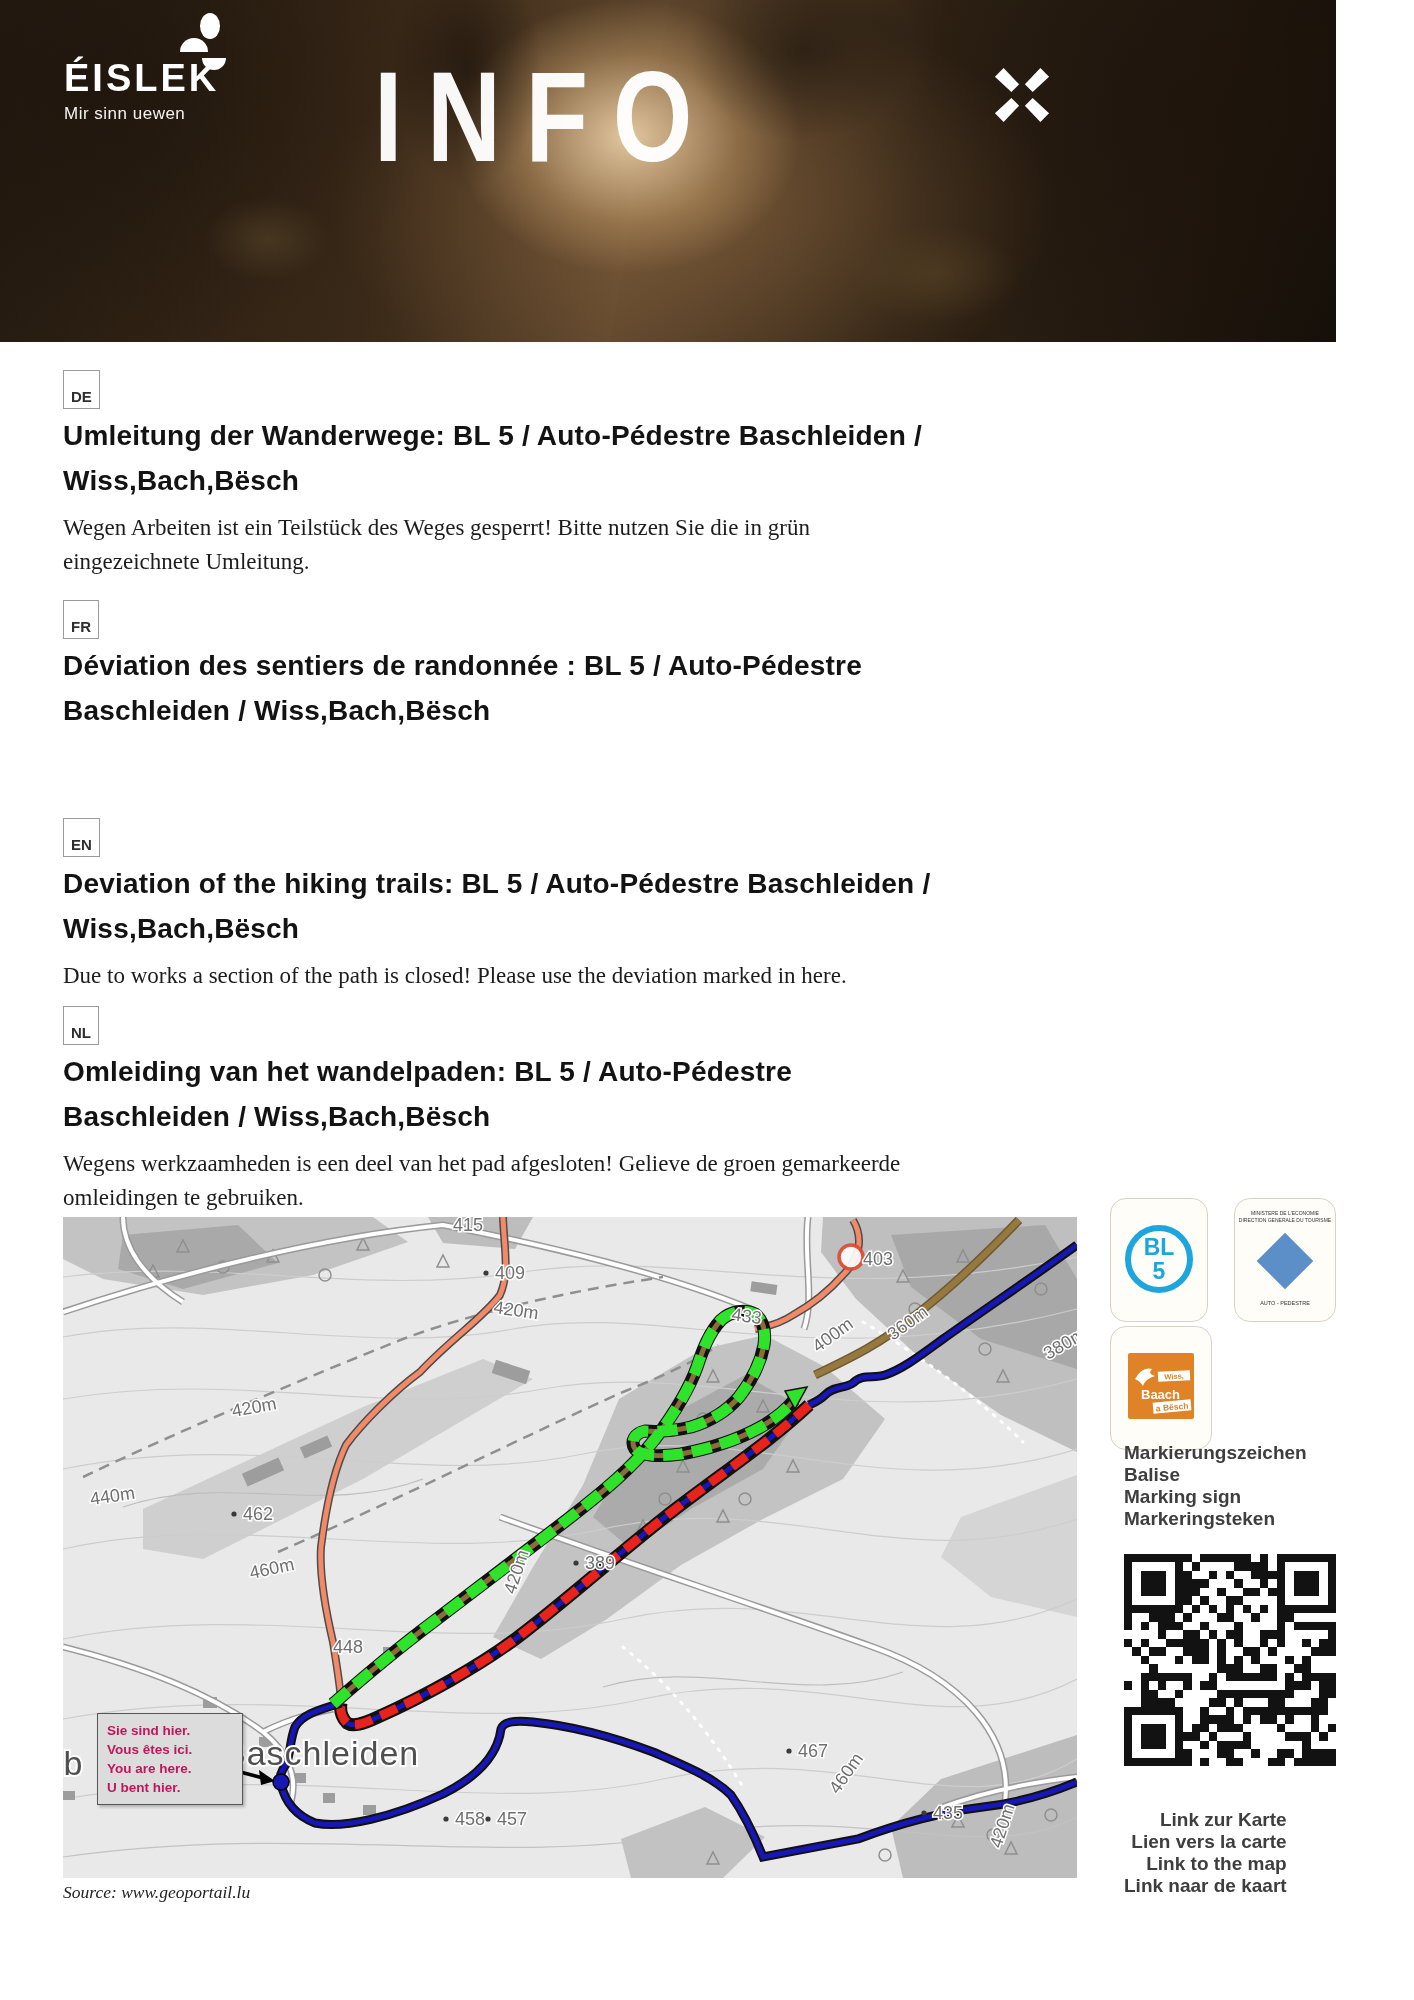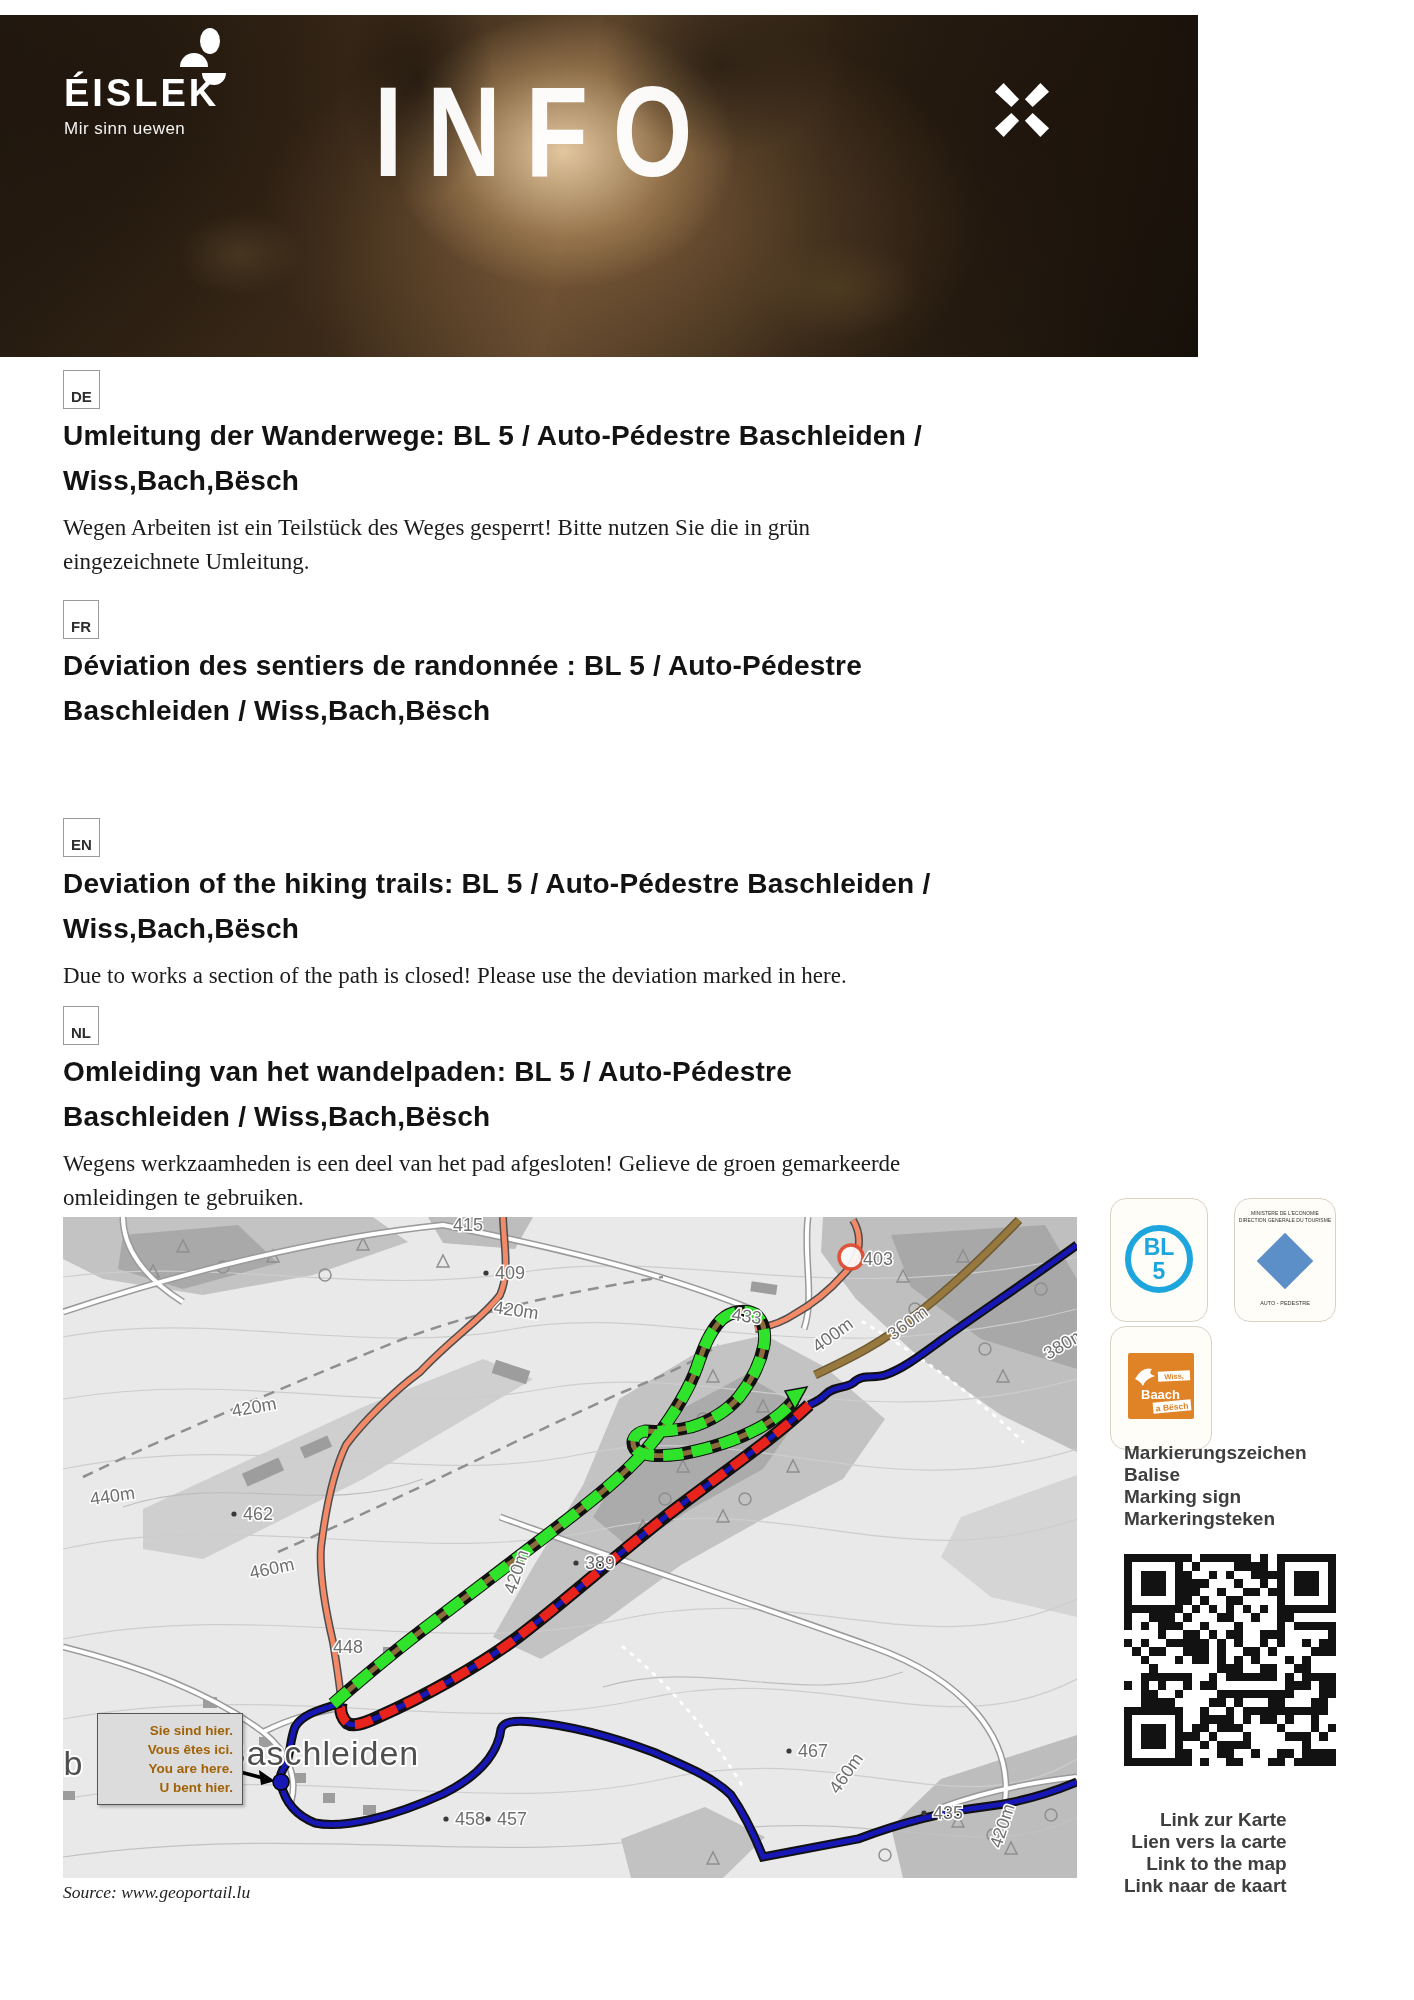--- a/index.html
+++ b/index.html
@@ -1,19 +1,19 @@
 <!DOCTYPE html>
 <html><head>
 <meta charset="utf-8">
 <style>
   html,body{margin:0;padding:0;background:#fff;}
   .page{position:relative;width:1414px;height:2000px;background:#ffffff;overflow:hidden;
         font-family:"Liberation Sans",sans-serif;}
   
-  .hero{position:absolute;left:0;top:15px;width:1198px;height:342px;overflow:hidden;
+  .hero{position:absolute;left:0;top:0;width:1336px;height:342px;overflow:hidden;
     background:
       radial-gradient(ellipse 240px 190px at 47% 40%, rgba(238,211,170,.9), rgba(205,165,112,.38) 45%, rgba(0,0,0,0) 72%),
       radial-gradient(ellipse 520px 300px at 52% 60%, rgba(152,112,70,.5), rgba(0,0,0,0) 70%),
       radial-gradient(ellipse 420px 340px at 88% 30%, rgba(30,20,12,.75), rgba(0,0,0,0) 80%),
       radial-gradient(ellipse 420px 340px at 8% 25%, rgba(28,19,11,.7), rgba(0,0,0,0) 80%),
       linear-gradient(100deg,#241a10 0%,#3a2918 30%,#5d452c 48%,#31231500 0),
       linear-gradient(100deg,#241a10 0%,#37271706 0),
       linear-gradient(100deg,#261b10 0%,#3b2a18 30%,#5c442b 48%,#2f2214 68%,#150f09 100%);}
   .hero::after{content:"";position:absolute;inset:0;
       background:
@@ -38,21 +38,21 @@
   .sec-body{margin:8px 0 0;font-family:"Liberation Serif",serif;font-size:23px;line-height:34px;
       color:#1c1c1c;max-width:940px;}
   
   .map-wrap{position:absolute;left:63px;top:1217px;width:1014px;height:661px;}
   .map-wrap svg{display:block;}
   .elev{font-size:18px;fill:#6f6f6f;stroke:#fff;stroke-width:3px;paint-order:stroke;
       font-family:"Liberation Sans",sans-serif;}
   .place{font-size:34px;fill:#4f4f4f;stroke:#fff;stroke-width:4px;paint-order:stroke;letter-spacing:1px;}
   .yah-box{position:absolute;left:34px;top:496px;width:126px;background:#dcdcdc;
       border:1.5px solid #555;padding:7px 9px;box-shadow:2px 2px 3px rgba(0,0,0,.25);}
-  .yah-line{font-size:13.5px;font-weight:700;color:#a16207;line-height:19px;white-space:nowrap;text-align:right;}
+  .yah-line{font-size:13.5px;font-weight:700;color:#be185d;line-height:19px;white-space:nowrap;}
   .source-line{position:absolute;left:63px;top:1882px;font-family:"Liberation Serif",serif;
       font-style:italic;font-size:17.5px;color:#222;}
   
   .side-card{position:absolute;background:#fffdf7;border:1.5px solid #d9d3c5;border-radius:16px;}
   .card-bl5{left:1110px;top:1198px;width:96px;height:122px;}
   .card-min{left:1234px;top:1198px;width:100px;height:122px;}
   .card-wiss{left:1110px;top:1326px;width:100px;height:122px;}
   .marking-block{position:absolute;left:1124px;top:1442px;}
   .links-block{position:absolute;left:1124px;top:1809px;text-align:right;}
   .side-line{font-size:19px;font-weight:700;color:#3e3e3e;line-height:22px;}

